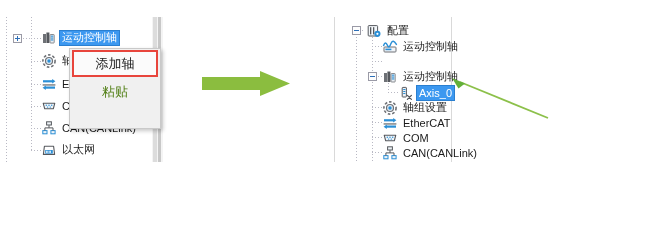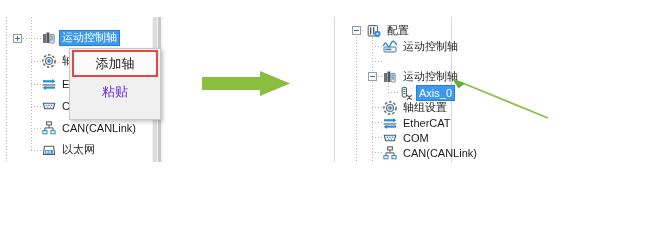--- a/index.html
+++ b/index.html
@@ -56,21 +56,21 @@
     box-shadow:2px 2px 4px rgba(0,0,0,.22);
     box-sizing:border-box;
   }
   .ctxitem{
     height:28px;display:flex;align-items:center;justify-content:center;
     font-size:13px;color:#222;box-sizing:border-box;
   }
   .ctxitem.hot{
     border:2px solid #e8453c;background:#fbfbfb;margin:1px 2px;height:27px;
   }
-  .ctxitem.dis{color:#6d28d9;}
+  .ctxitem.dis{color:#4d7c0f;}
 
   
   .sbar{position:absolute;background:#f1f1f1;}
   .sthumb{position:absolute;background:#cdcdcd;}
 
   
   .bigarrow{position:absolute;}
 
   
   .annot{
@@ -177,21 +177,21 @@
         </svg>
       </span>
       <span class="lbl">以太网</span>
     </div>
 
     <div class="sbar" style="left:152px;top:0px;width:11px;height:162px;background:#f4f4f4;"></div>
     <div class="sthumb" style="left:153px;top:0px;width:4px;height:162px;background:#dcdcdc;"></div>
     <div class="sthumb" style="left:158px;top:0px;width:3px;height:162px;background:#c8c8c8;"></div>
   </div>
 
-  <div class="ctxmenu" style="left:69px;top:31px;width:92px;height:72px;">
+  <div class="ctxmenu" style="left:69px;top:31px;width:92px;height:81px;">
     <div class="ctxitem hot">
       <span>添加轴</span>
     </div>
     <div class="ctxitem dis">
       <span>粘贴</span>
     </div>
   </div>
 
   <div class="bigarrow" style="left:200px;top:52px;width:96px;height:38px;">
     <svg width="96" height="38" viewBox="0 0 96 38">

